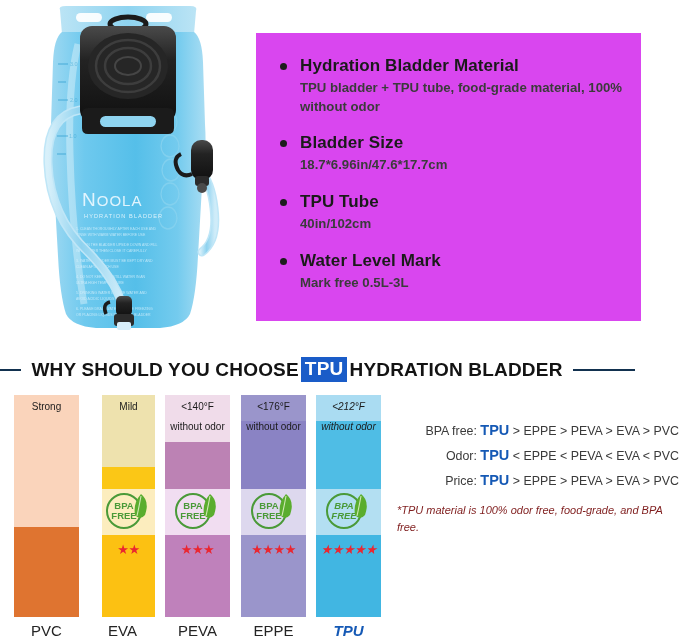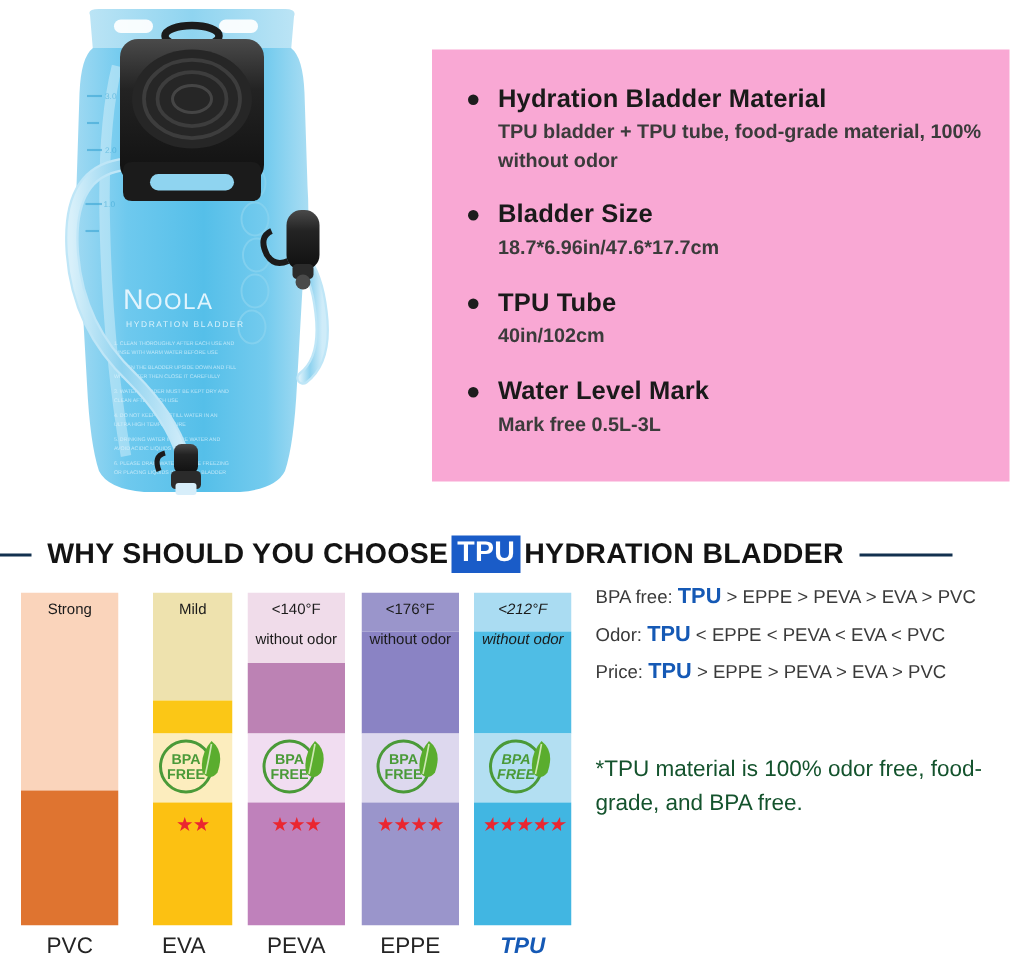--- a/index.html
+++ b/index.html
@@ -25,25 +25,25 @@
     left: 18px;
     top: 4px;
     width: 238px;
     height: 326px;
   }
   #product-figure svg { display: block; width: 100%; height: 100%; }
 
   
   #spec-panel {
     position: absolute;
-    left: 288px;
+    left: 256px;
     top: 33px;
     width: 385px;
     height: 288px;
-    background: #f9a8d4;
+    background: #d946ef;
     padding: 22px 18px 10px 22px;
   }
   .spec-item { position: relative; padding-left: 22px; margin-bottom: 16px; }
   .spec-item:last-child { margin-bottom: 0; }
   .spec-bullet {
     position: absolute;
     left: 2px;
     top: 8px;
     width: 7px; height: 7px;
     border-radius: 50%;
@@ -168,42 +168,44 @@
     text-align: center;
     font-size: 15px;
     color: #242424;
   }
   .col-name.highlight { color: #1559b5; font-weight: bold; }
 
   
   #ranking {
     position: absolute;
     left: 397px;
-    top: 386px;
+    top: 418px;
     width: 282px;
+    text-align: right;
   }
   .rank-line {
     font-size: 12.4px;
     color: #3a3a3a;
     line-height: 1.72;
     white-space: nowrap;
   }
   .rank-line b {
     color: #1559b5;
     font-size: 14.5px;
     font-weight: bold;
   }
   #footnote {
     position: absolute;
     left: 397px;
     top: 502px;
     width: 270px;
-    font-size: 15px;
-    color: #14532d;
+    font-size: 11px;
+    color: #7f1d1d;
     line-height: 1.5;
+    font-style: italic;
   }
 </style>
 </head>
 <body>
 
 <div id="page">
 
   <div id="product-figure">
     <svg viewBox="0 0 238 326" xmlns="http://www.w3.org/2000/svg">
       <defs>

